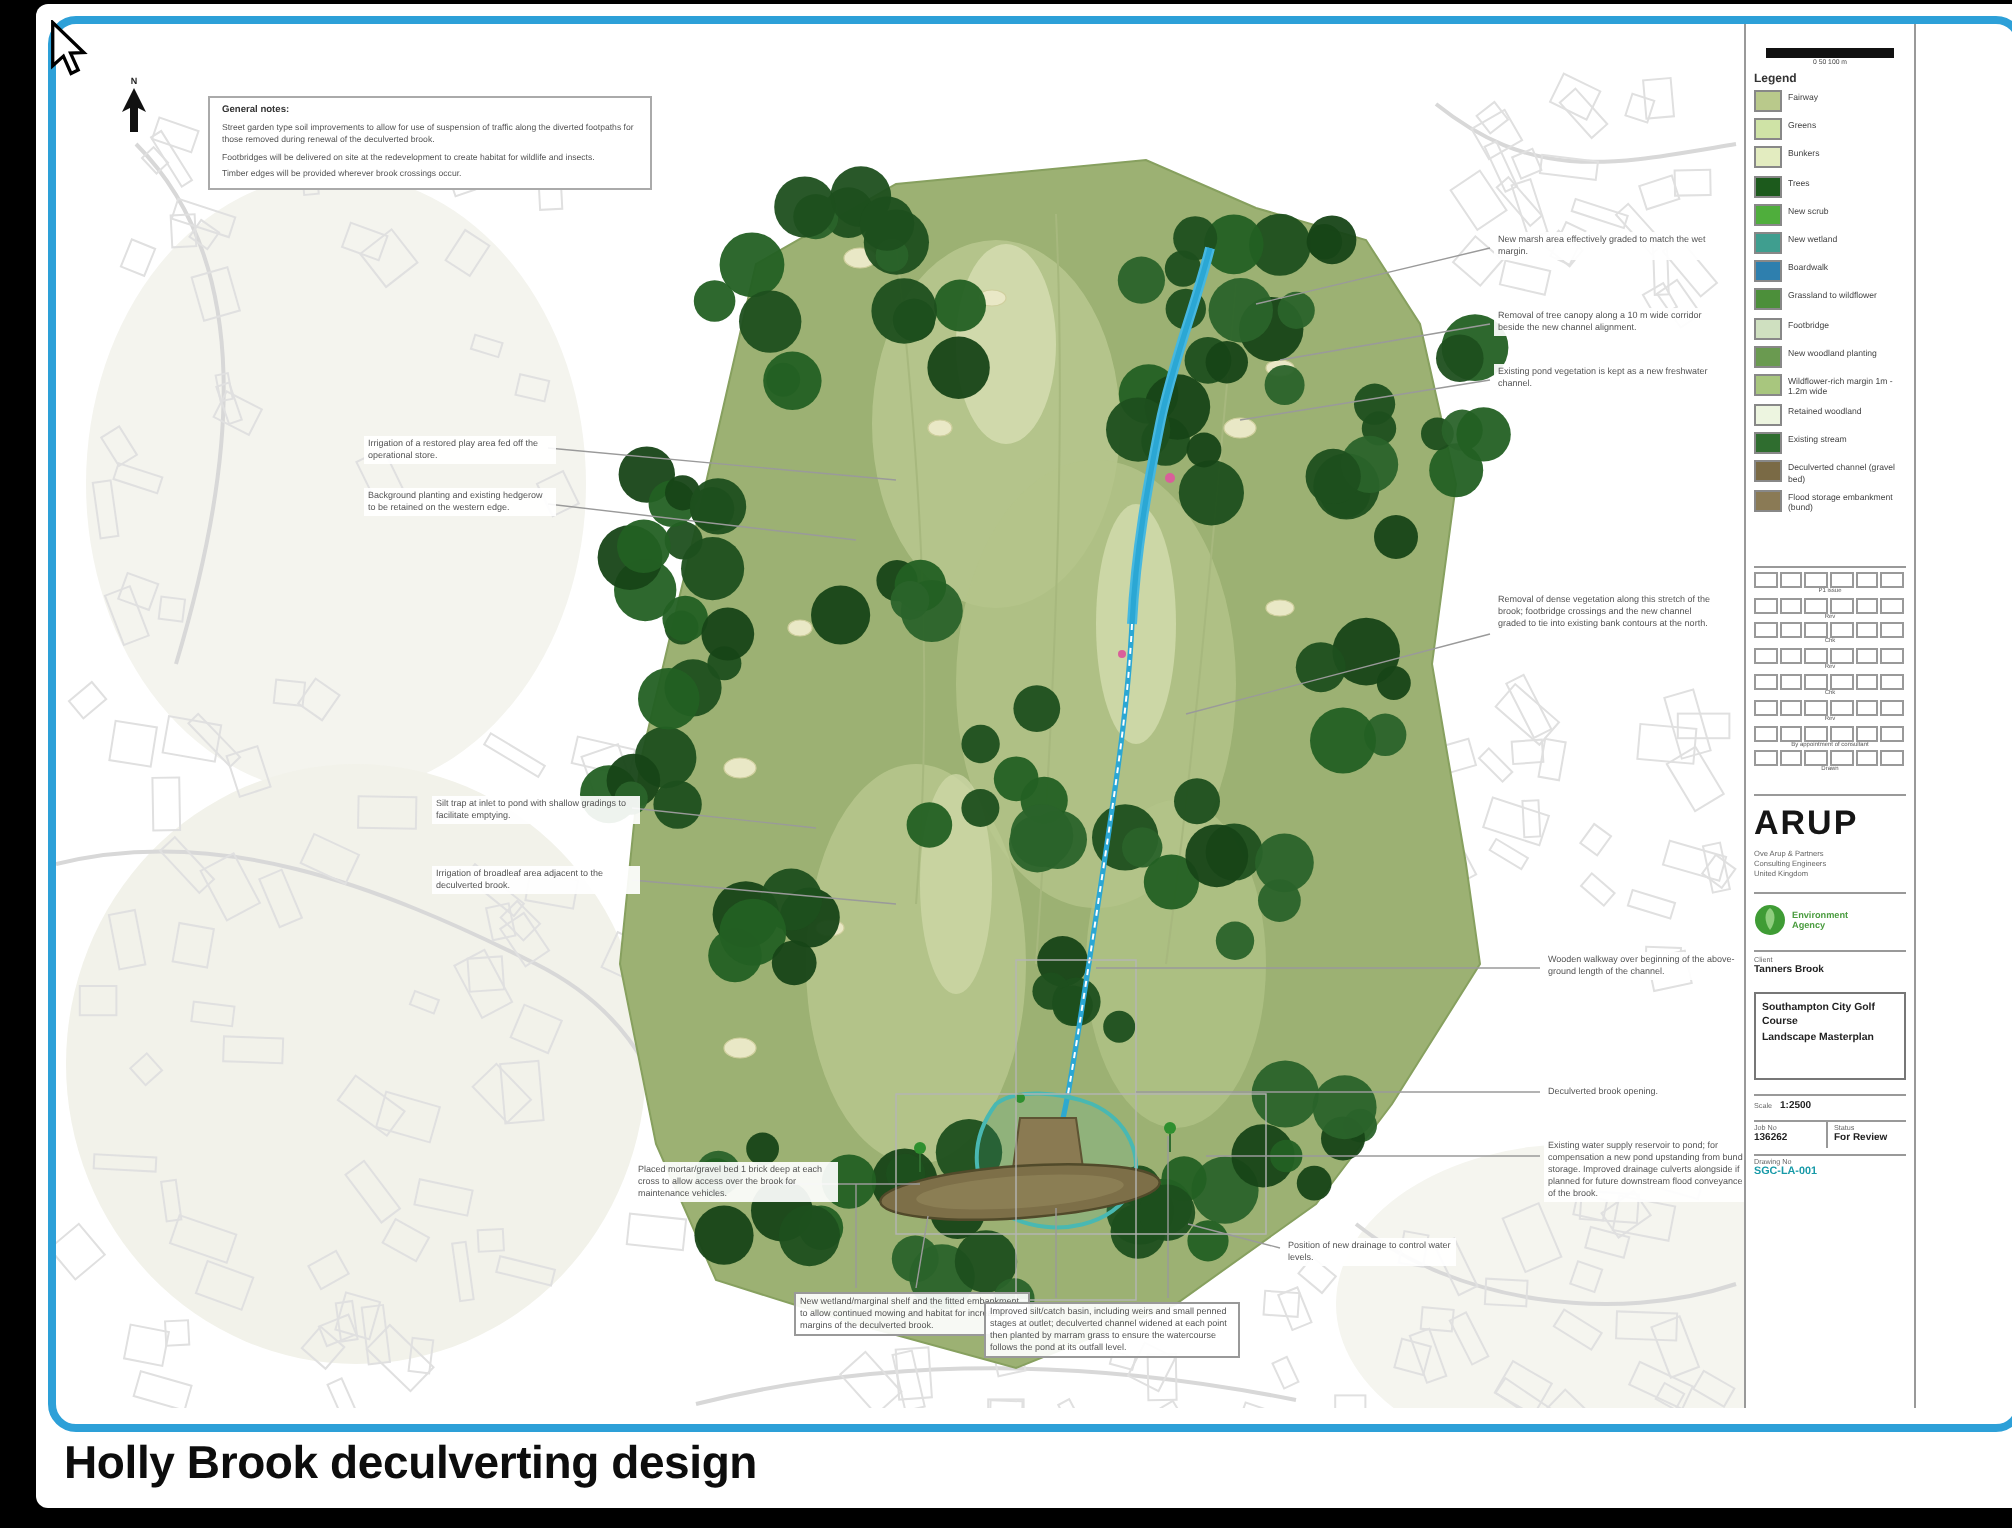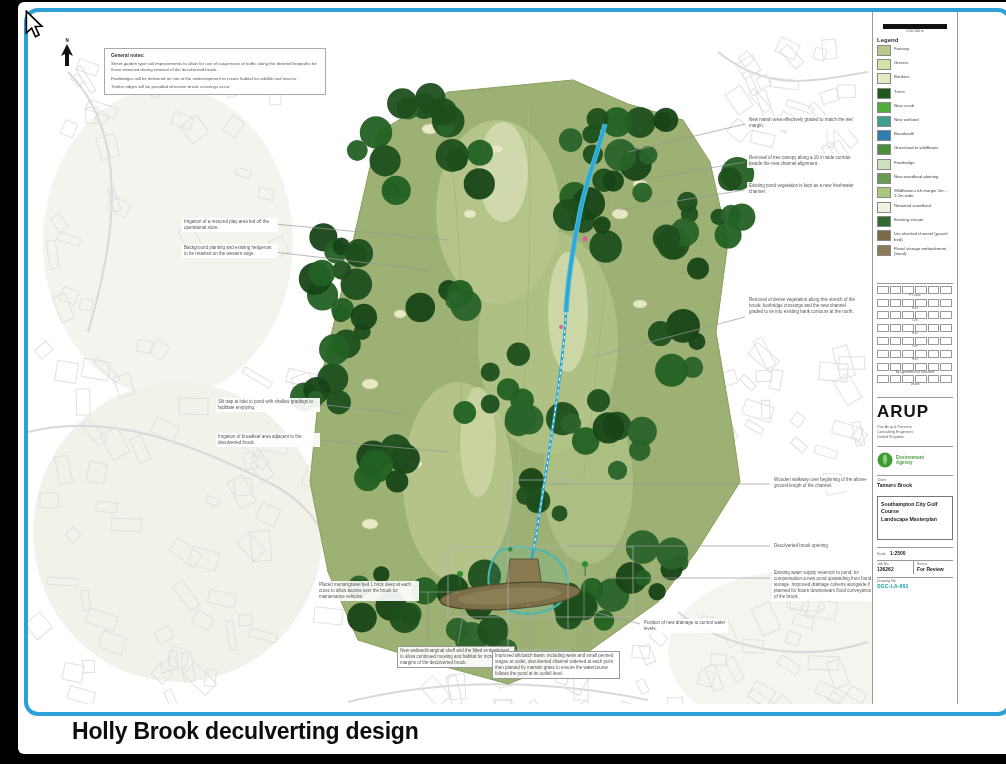--- a/index.html
+++ b/index.html
@@ -2,21 +2,21 @@
 <html><head>
 <meta charset="utf-8">
 <style>
   html,body{margin:0;padding:0;background:#000;width:1006px;height:764px;overflow:hidden;
     font-family:"Liberation Sans",sans-serif;}
   .page{position:absolute;left:18px;top:2px;width:1000px;height:752px;background:#fff;border-radius:6px;}
   .sheet{position:absolute;left:6px;top:6px;width:980px;height:700px;background:#fff;
     border:4px solid #2da0d8;border-radius:14px;overflow:hidden;}
   .sheet-inner{position:absolute;left:0;top:0;width:972px;height:692px;}
   #map-svg{position:absolute;left:0;top:0;}
-  .caption{position:absolute;left:14px;top:716px;font-size:23px;font-weight:bold;color:#0d0d0d;letter-spacing:-0.2px;margin-left:40px;}
+  .caption{position:absolute;left:14px;top:716px;font-size:23px;font-weight:bold;color:#0d0d0d;letter-spacing:-0.2px;}
   .cursor{position:absolute;left:24px;top:10px;z-index:60;}
   
   .notes{position:absolute;left:76px;top:36px;width:208px;background:#fff;border:1px solid #aaa;
     padding:4px 6px;z-index:20;}
   .notes .t{font-size:4.8px;font-weight:bold;color:#333;}
   .notes p{font-size:4.3px;color:#555;margin:3px 0 0 0;line-height:1.35;}
   
   .north{position:absolute;left:30px;top:26px;z-index:20;text-align:center;}
   .north .n{font-size:4.5px;color:#222;font-weight:bold;}
   

